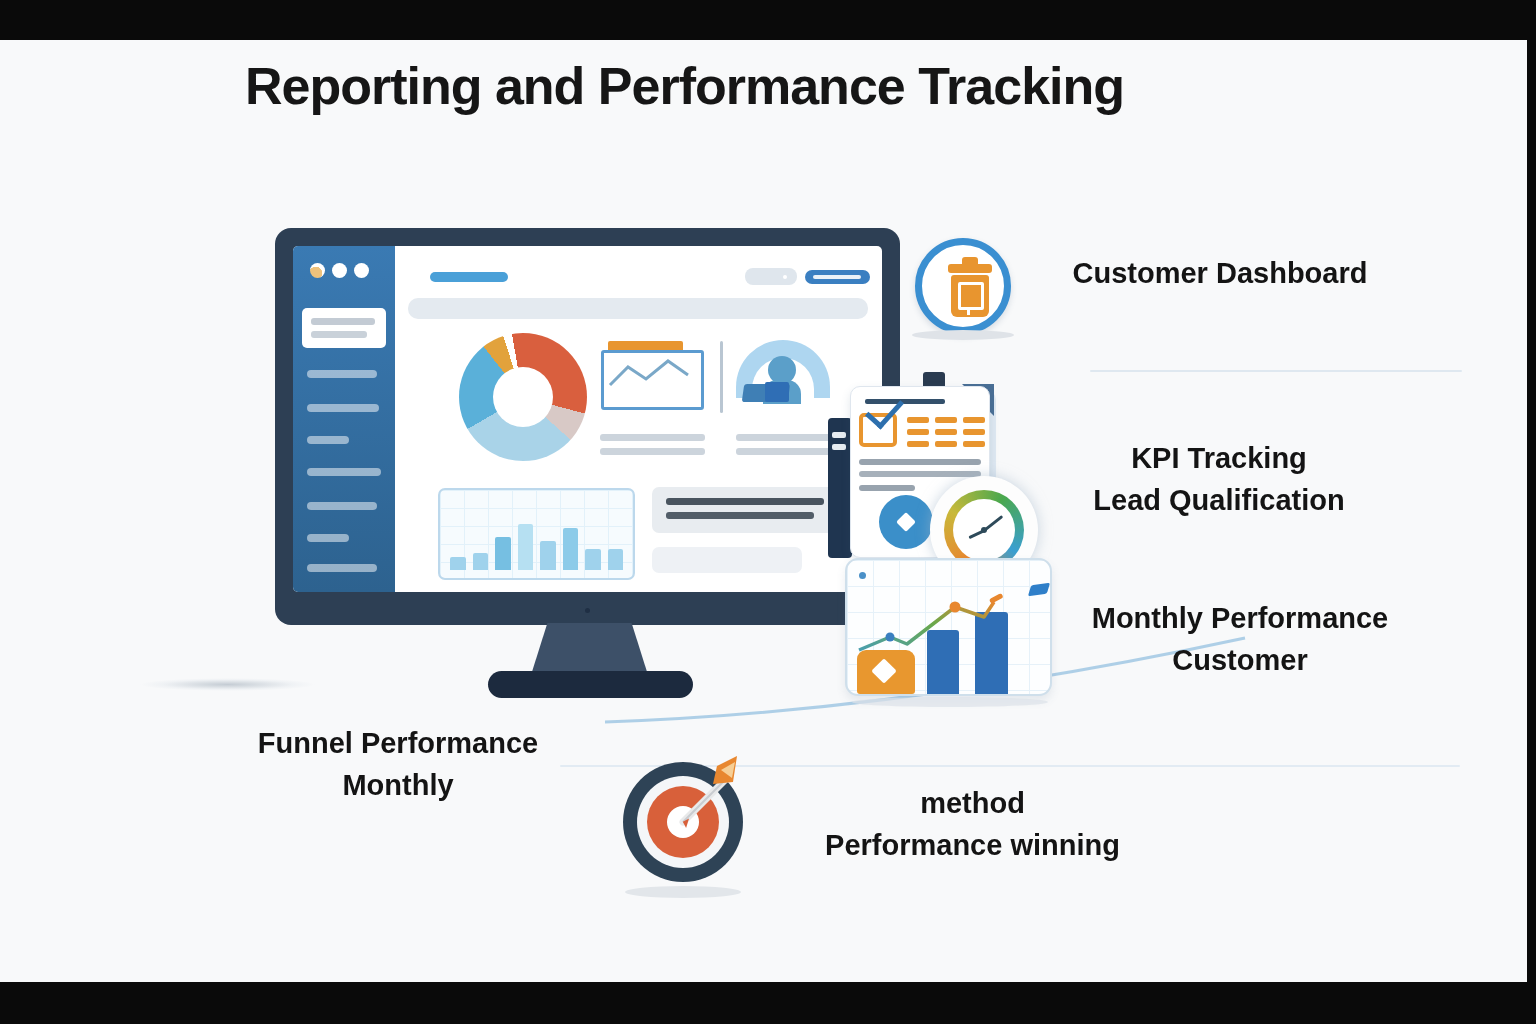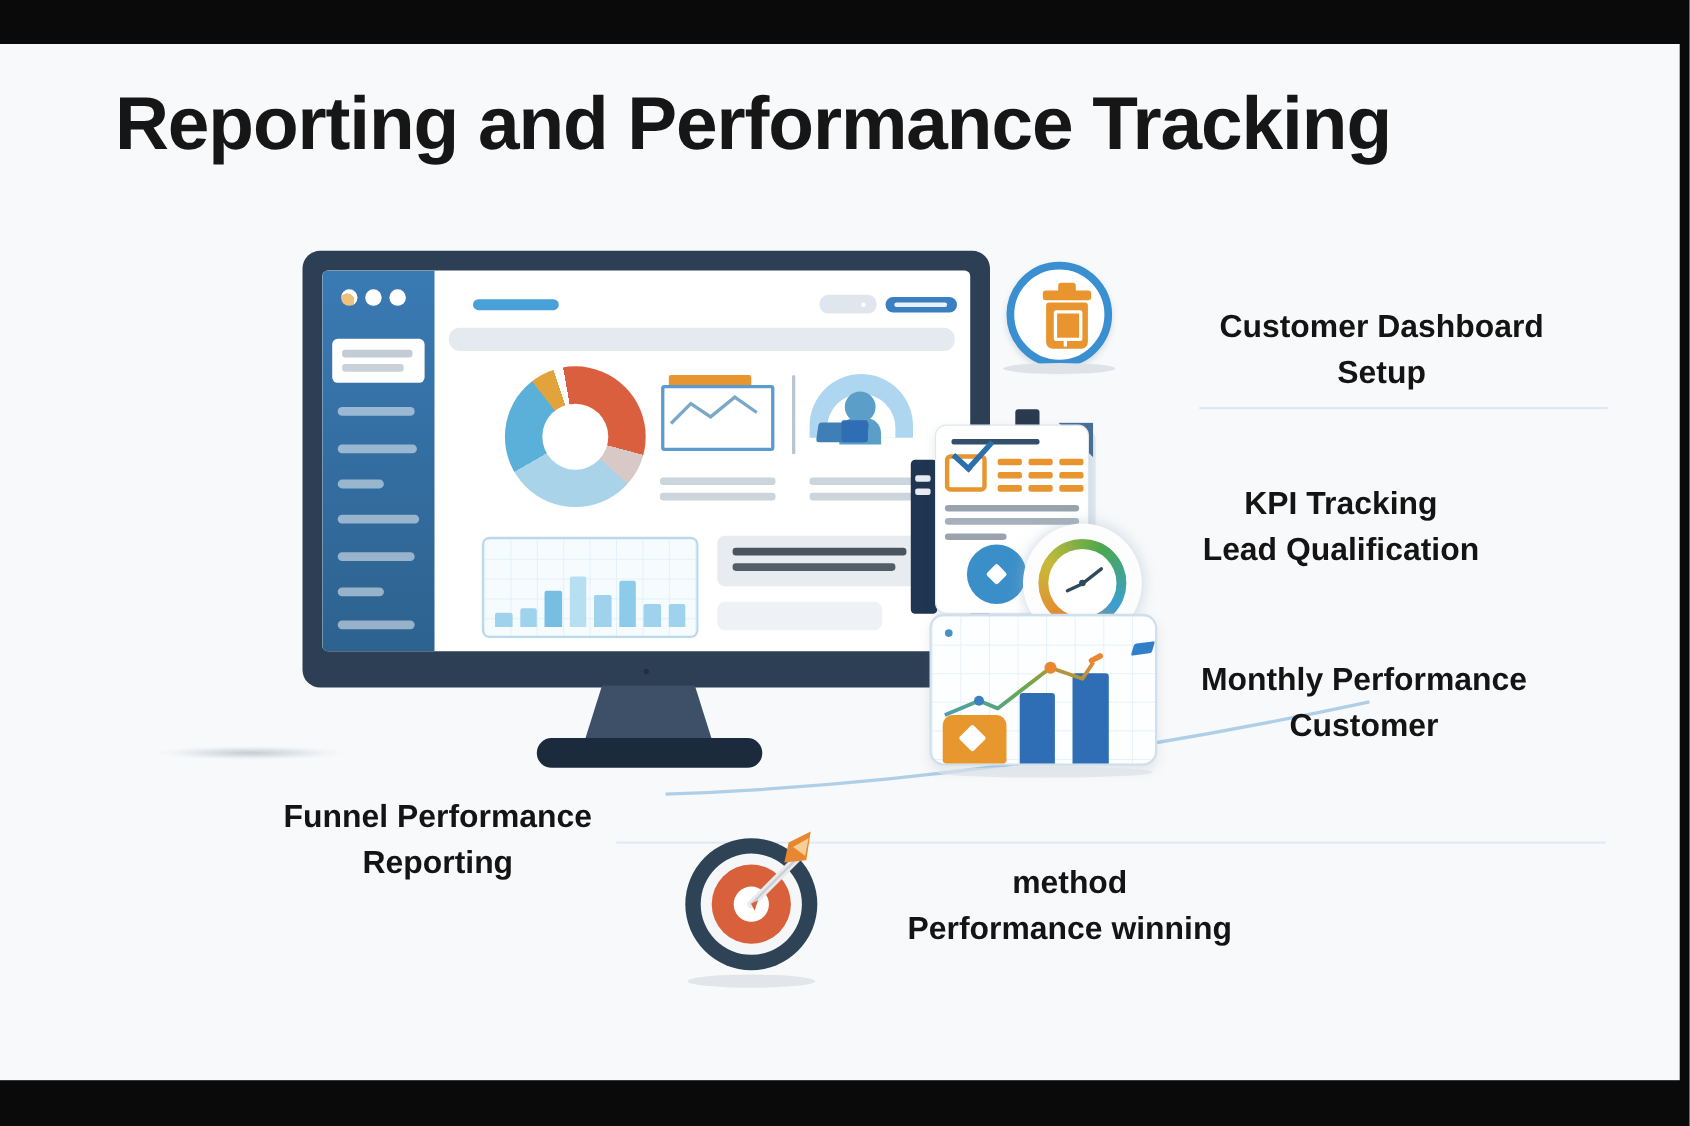--- a/index.html
+++ b/index.html
@@ -6,29 +6,29 @@
   body{
     width:1536px;height:1024px;position:relative;overflow:hidden;
     background:#0a0a0a;
     font-family:"Liberation Sans", sans-serif;
   }
   .abs{position:absolute;}
   #canvas{left:0;top:40px;width:1527px;height:942px;background:#f8f9fa;}
 
   
   .title{
-    left:0;top:73px;width:1369px;text-align:center;
-    font-size:68px;font-weight:800;color:#161616;letter-spacing:-1px;
+    left:0;top:56px;width:1369px;text-align:center;
+    font-size:52px;font-weight:800;color:#161616;letter-spacing:-1px;
   }
 
   
   .callout{
     text-align:center;font-size:29px;font-weight:700;color:#141414;line-height:42px;
   }
-  .co-customer{left:1076px;top:252px;width:360px;margin-top:24px;}
+  .co-customer{left:1040px;top:252px;width:360px;}
   .co-kpi{left:1034px;top:437px;width:370px;}
   .co-monthly{left:1040px;top:597px;width:400px;}
   .co-funnel{left:218px;top:722px;width:360px;}
   .co-winning{left:790px;top:782px;width:365px;}
 
   
   .faint-line{height:2px;background:#dfe8f0;border-radius:2px;}
   .fl1{left:1090px;top:370px;width:372px;}
   .fl2{left:560px;top:765px;width:900px;background:#e2ebf3;}
   .swoosh-svg{left:560px;top:620px;width:720px;height:130px;}
@@ -324,30 +324,29 @@
   <line x1="70" y1="70" x2="114" y2="26" stroke="#e8e9ea" stroke-width="7" stroke-linecap="round"></line>
   <line x1="70" y1="70" x2="112" y2="28" stroke="#c9ccd0" stroke-width="2"></line>
   <polygon points="70,70 82,60 80,82" fill="#d8603a" transform="rotate(12 70 70) scale(0.45) translate(85 85)"></polygon>
   <polygon points="104,14 124,4 120,30 100,32" fill="#e8872f"></polygon>
   <polygon points="108,18 122,10 119,26" fill="#f6cf96"></polygon>
 </svg>
 <div class="abs target-shadow"></div>
 
 <div class="abs callout co-customer">
   <div>Customer Dashboard</div>
-  <div>Setup</div>
 </div>
 <div class="abs callout co-kpi">
   <div>KPI Tracking</div>
   <div>Lead Qualification</div>
 </div>
 <div class="abs callout co-monthly">
   <div>Monthly Performance</div>
   <div>Customer</div>
 </div>
 <div class="abs callout co-funnel">
   <div>Funnel Performance</div>
-  <div>Reporting</div>
+  <div>Monthly</div>
 </div>
 <div class="abs callout co-winning">
   <div>method</div>
   <div>Performance winning</div>
 </div>
 
 </body></html>

